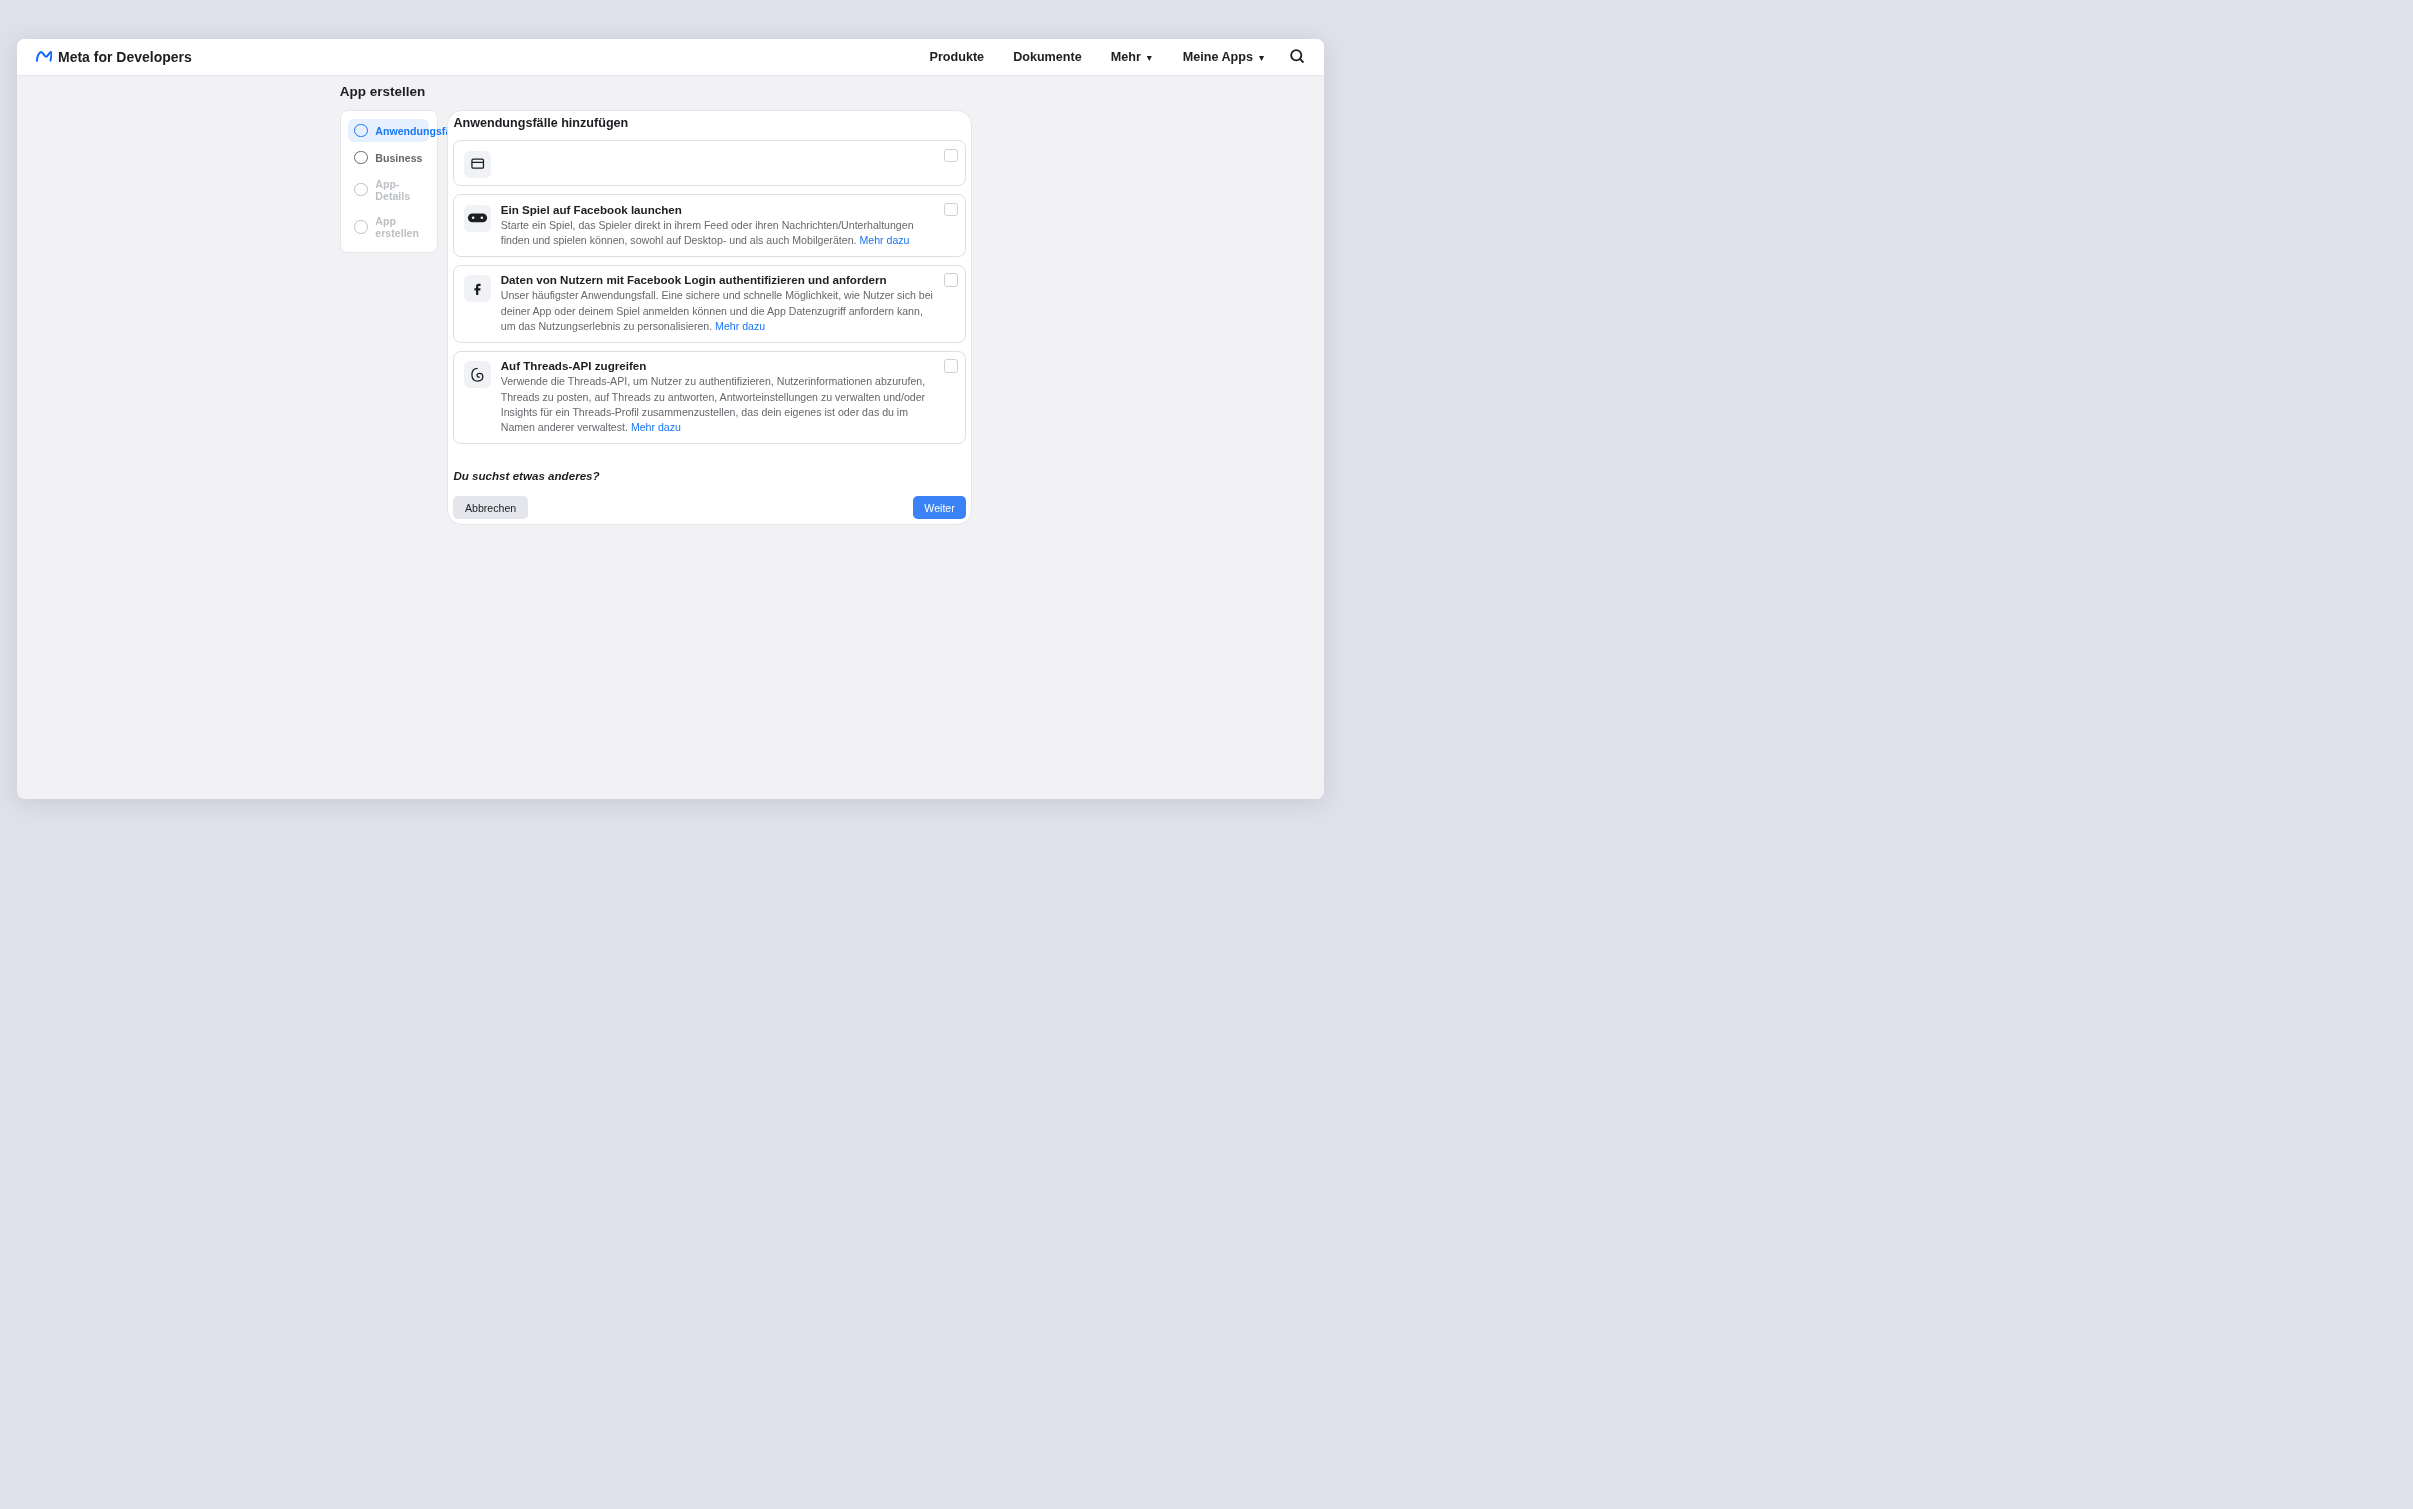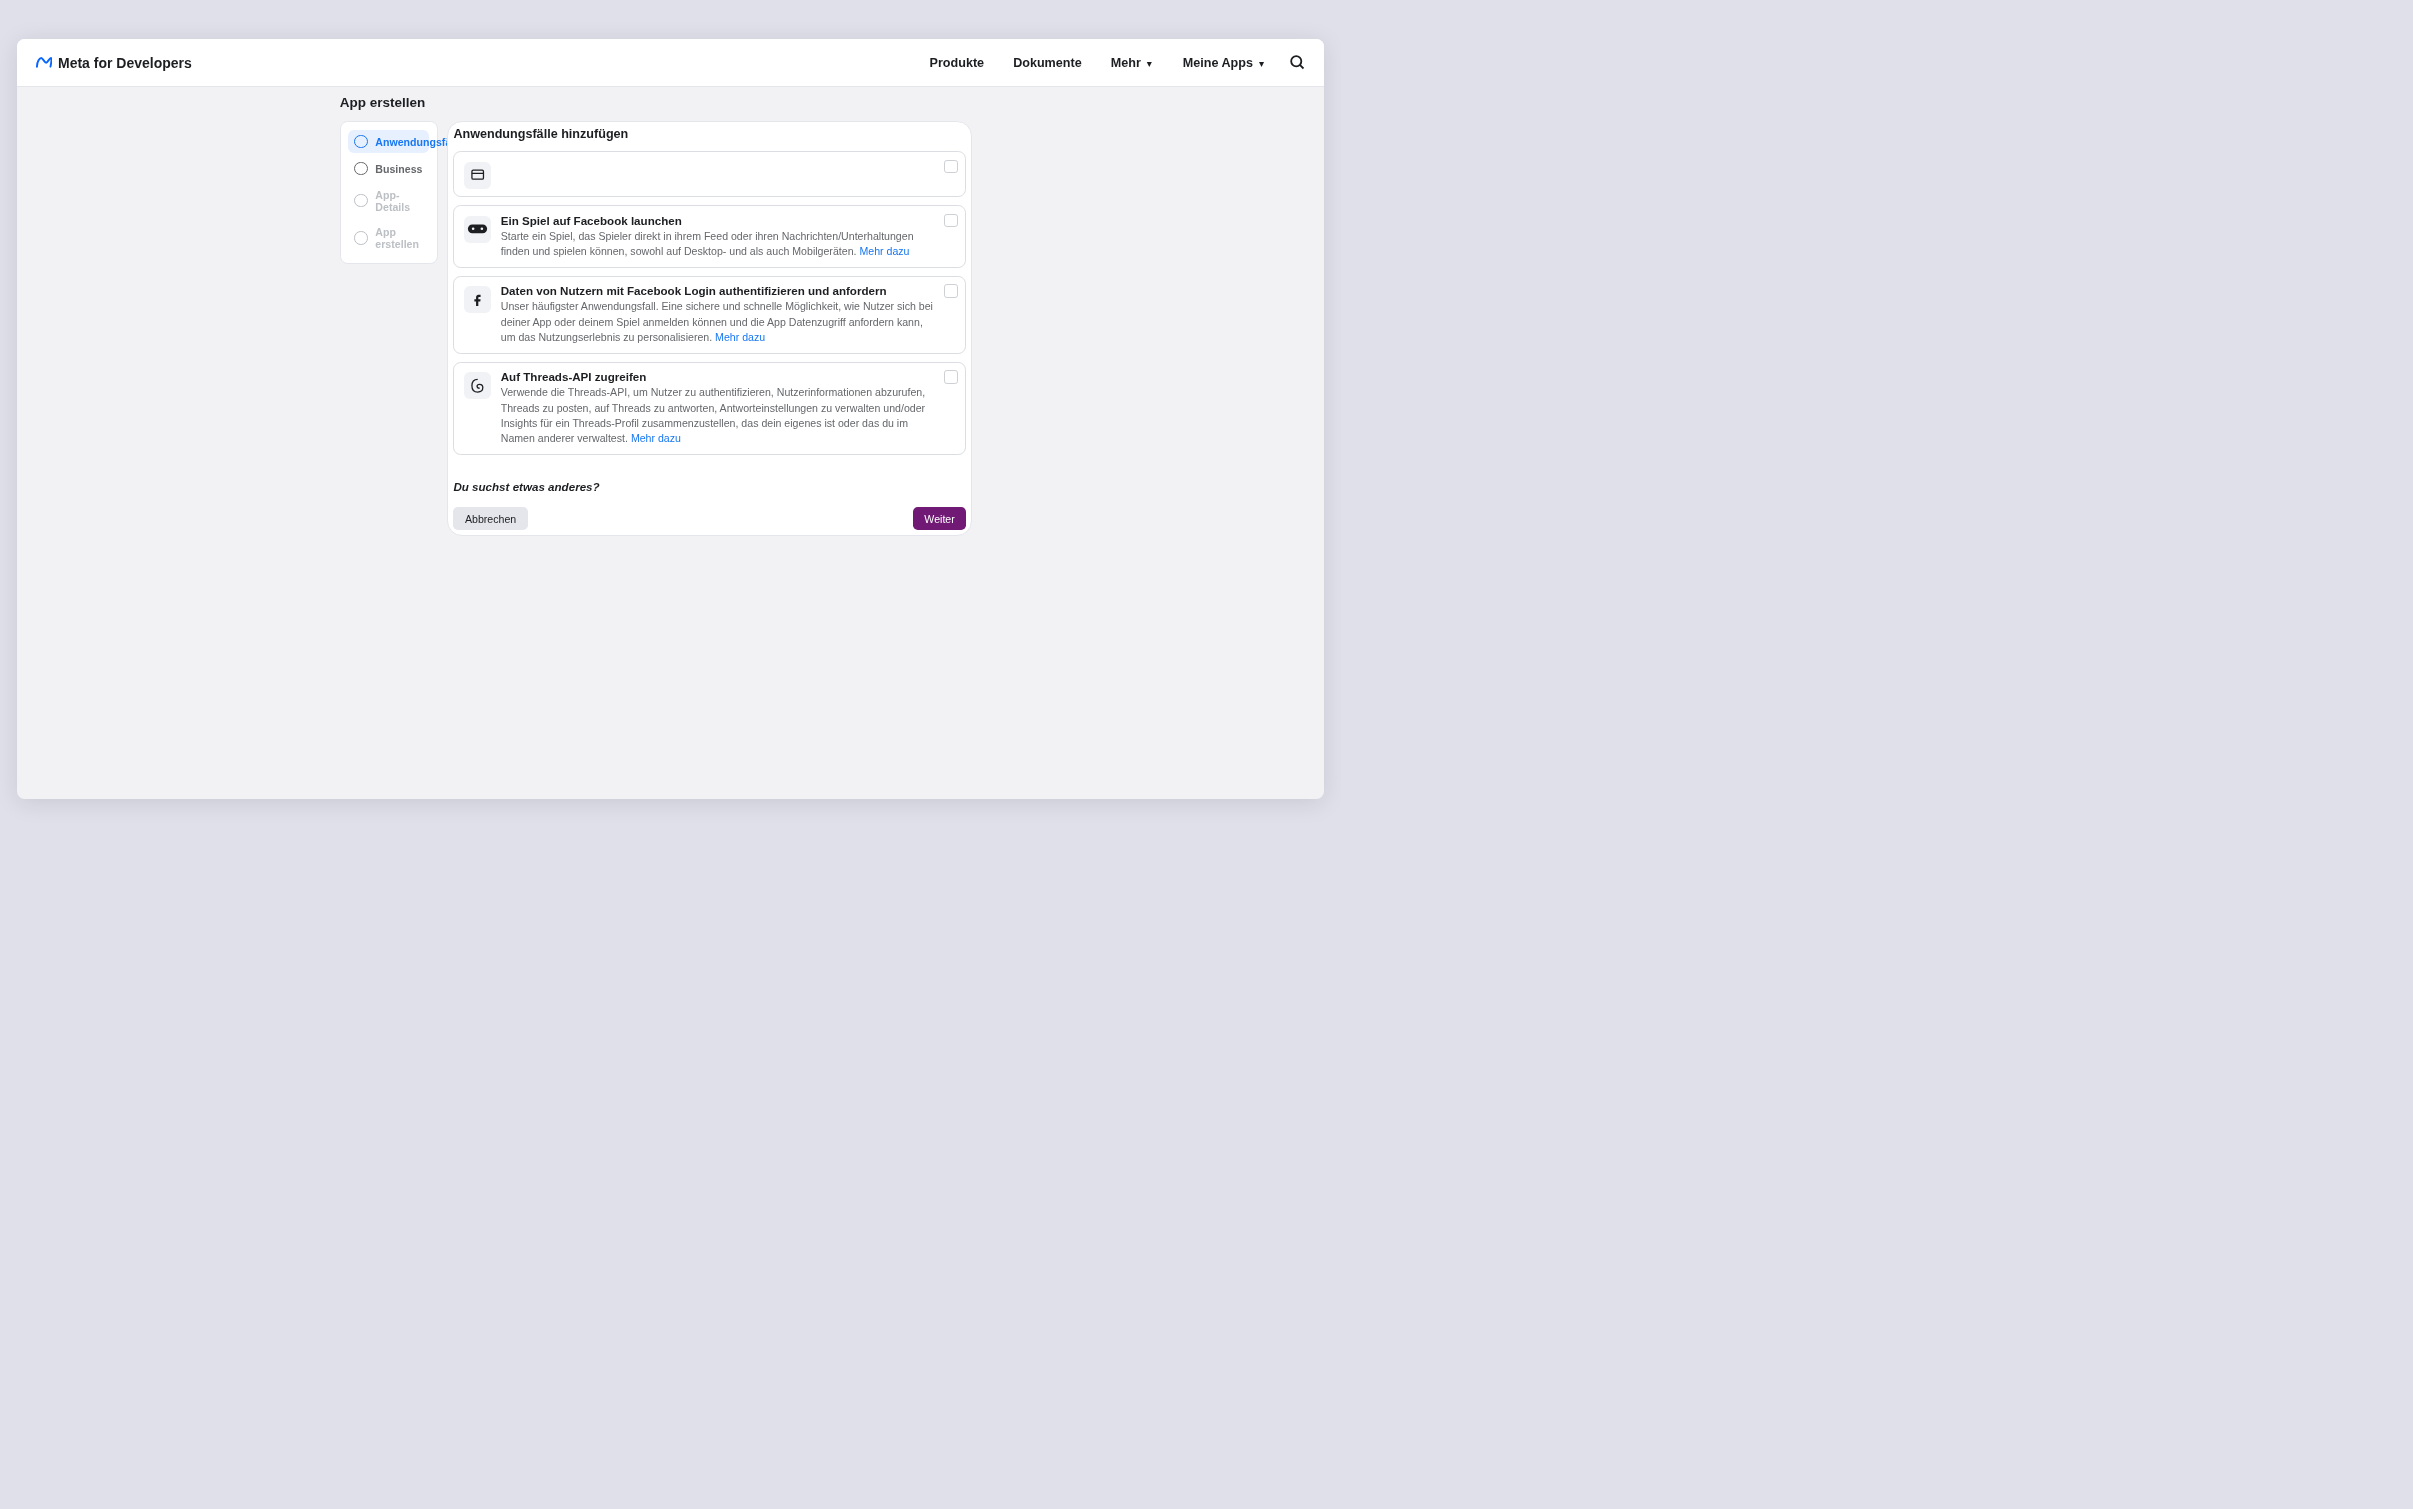--- a/index.html
+++ b/index.html
@@ -1,18 +1,18 @@
 <!DOCTYPE html>
 <html><head>
 <meta charset="utf-8">
 <style>
 * { margin: 0; padding: 0; box-sizing: border-box; font-family: -apple-system, BlinkMacSystemFont, "Segoe UI", Helvetica, Arial, sans-serif; }
 body { background: #E0E0EB; width: 1341px; height: 838px; padding: 39px 17.4px; }
 .browser-window { background: #F2F2F5; border-radius: 7.7px; box-shadow: 0 3.9px 23px rgba(0,0,0,0.1); overflow: hidden; height: 100%; }
-.top-nav { background: #FFFFFF; height: 48px; display: flex; align-items: center; padding: 0 17.4px; border-bottom: 1px solid #E4E6EB; }
+.top-nav { background: #FFFFFF; height: 37px; display: flex; align-items: center; padding: 0 17.4px; border-bottom: 1px solid #E4E6EB; }
 .brand { display: flex; align-items: center; gap: 5.8px; }
 .brand-icon { width: 17.4px; height: 11.6px; }
 .brand-text { font-size: 14px; font-weight: 600; color: #1C1E21; }
 .nav-spacer { flex: 1; }
 .nav-links { display: flex; align-items: center; gap: 29px; }
 .nav-link { font-size: 12.6px; font-weight: 600; color: #1C1E21; cursor: pointer; }
 .nav-link .caret { font-size: 8.7px; margin-left: 1.9px; }
 .search-btn { margin-left: 23px; cursor: pointer; display: flex; align-items: center; }
 .content { padding: 7.7px 19.3px 19.3px; }
 .page-title { font-size: 13.5px; font-weight: 600; color: #1C1E21; margin-left: 303px; margin-bottom: 11.6px; }
@@ -36,21 +36,21 @@
 .usecase-desc { font-size: 10.6px; color: #65676B; line-height: 1.45; }
 .learn-more { color: #1877F2; cursor: pointer; }
 .usecase-check { position: absolute; top: 7.7px; right: 7.7px; width: 13.5px; height: 13.5px; border: 1px solid #CED0D4; border-radius: 2.9px; }
 .alt-section { margin-top: 25px; font-style: italic; }
 .alt-heading { font-size: 11.6px; font-weight: 600; color: #1C1E21; margin-bottom: 1.9px; }
 .alt-desc { font-size: 10.6px; color: #65676B; line-height: 1.5; }
 .highlight-pill { display: inline-block; border: 2.9px solid #3B38D1; border-radius: 13.5px; padding: 1px 7.7px; color: #1877F2; font-size: 10.6px; cursor: pointer; background: #FFFFFF; }
 .dialog-actions { display: flex; justify-content: space-between; margin-top: 13.5px; }
 .btn { font-size: 10.6px; padding: 5.8px 11.6px; border-radius: 4.8px; border: none; cursor: pointer; font-weight: 500; }
 .btn-cancel { background: #E4E6EB; color: #1C1E21; }
-.btn-next { background: #701a75; color: #FFFFFF; margin-left: 16px; }
+.btn-next { background: #3b82f6; color: #FFFFFF; margin-left: 16px; }
 </style>
 </head>
 <body>
 
 <div class="browser-window">
 
   <div class="top-nav">
     <div class="brand">
       <svg class="brand-icon" viewBox="0 0 36 24" fill="none">
         <path d="M4 20 C4 8 10 2 13 2 C16 2 20 12 23 12 C26 12 30 2 33 2 C36 2 32 20 32 20" stroke="#0866FF" stroke-width="4" fill="none" stroke-linecap="round"></path>

